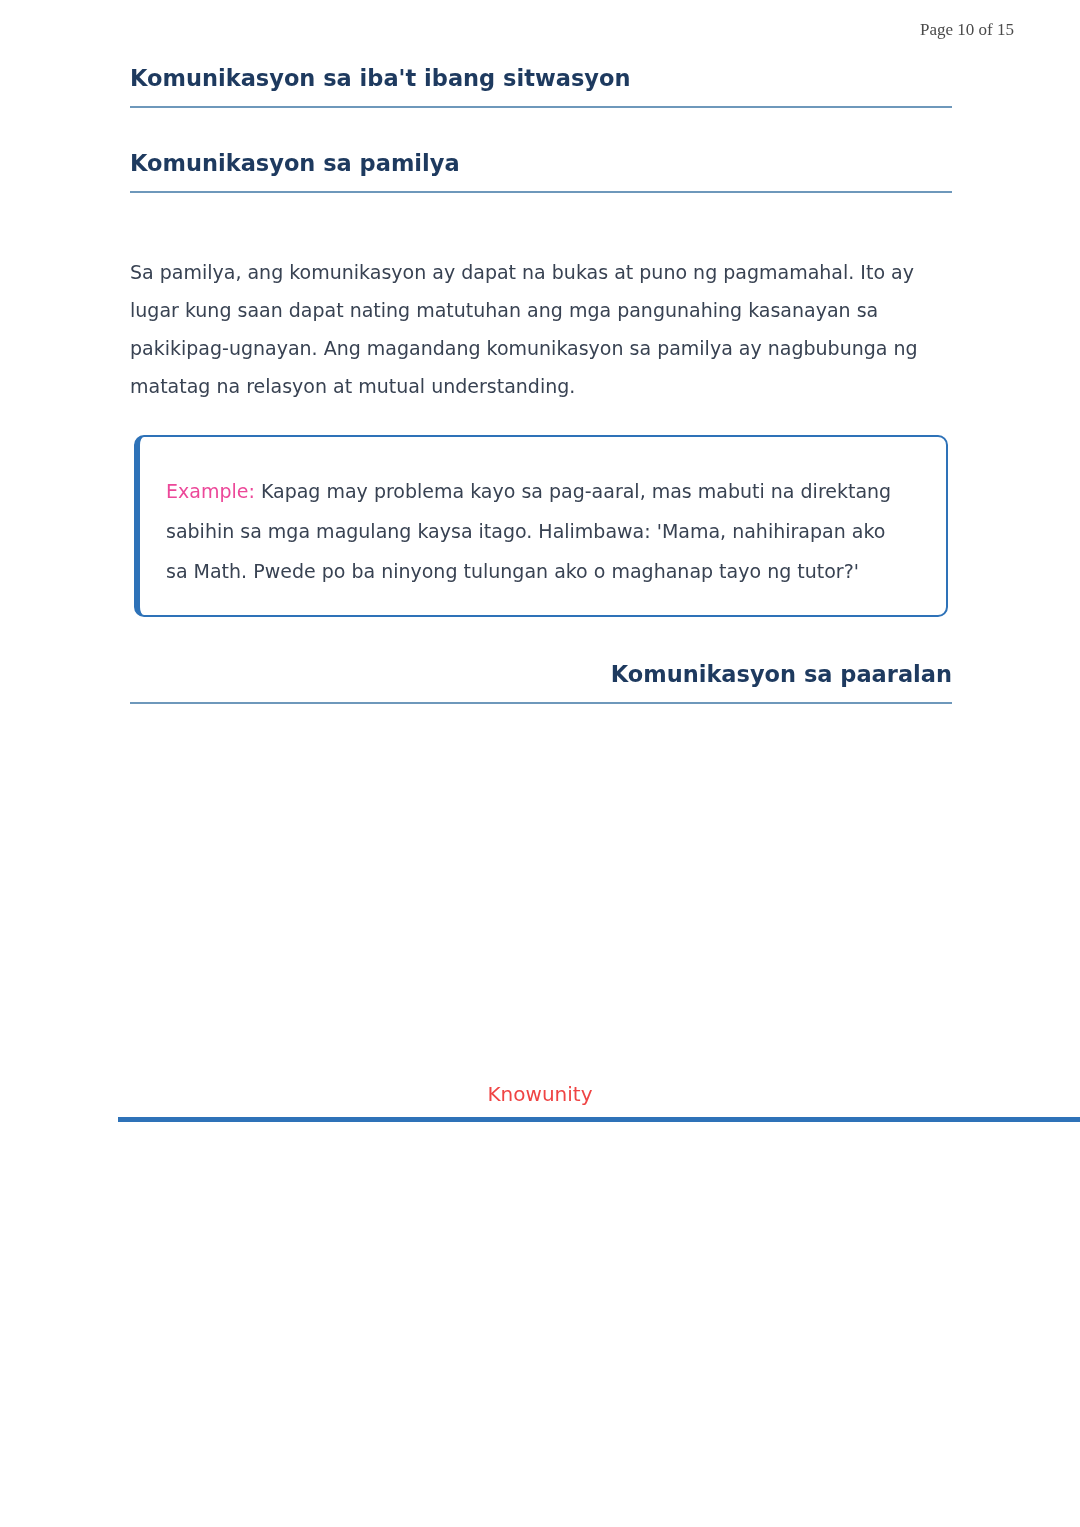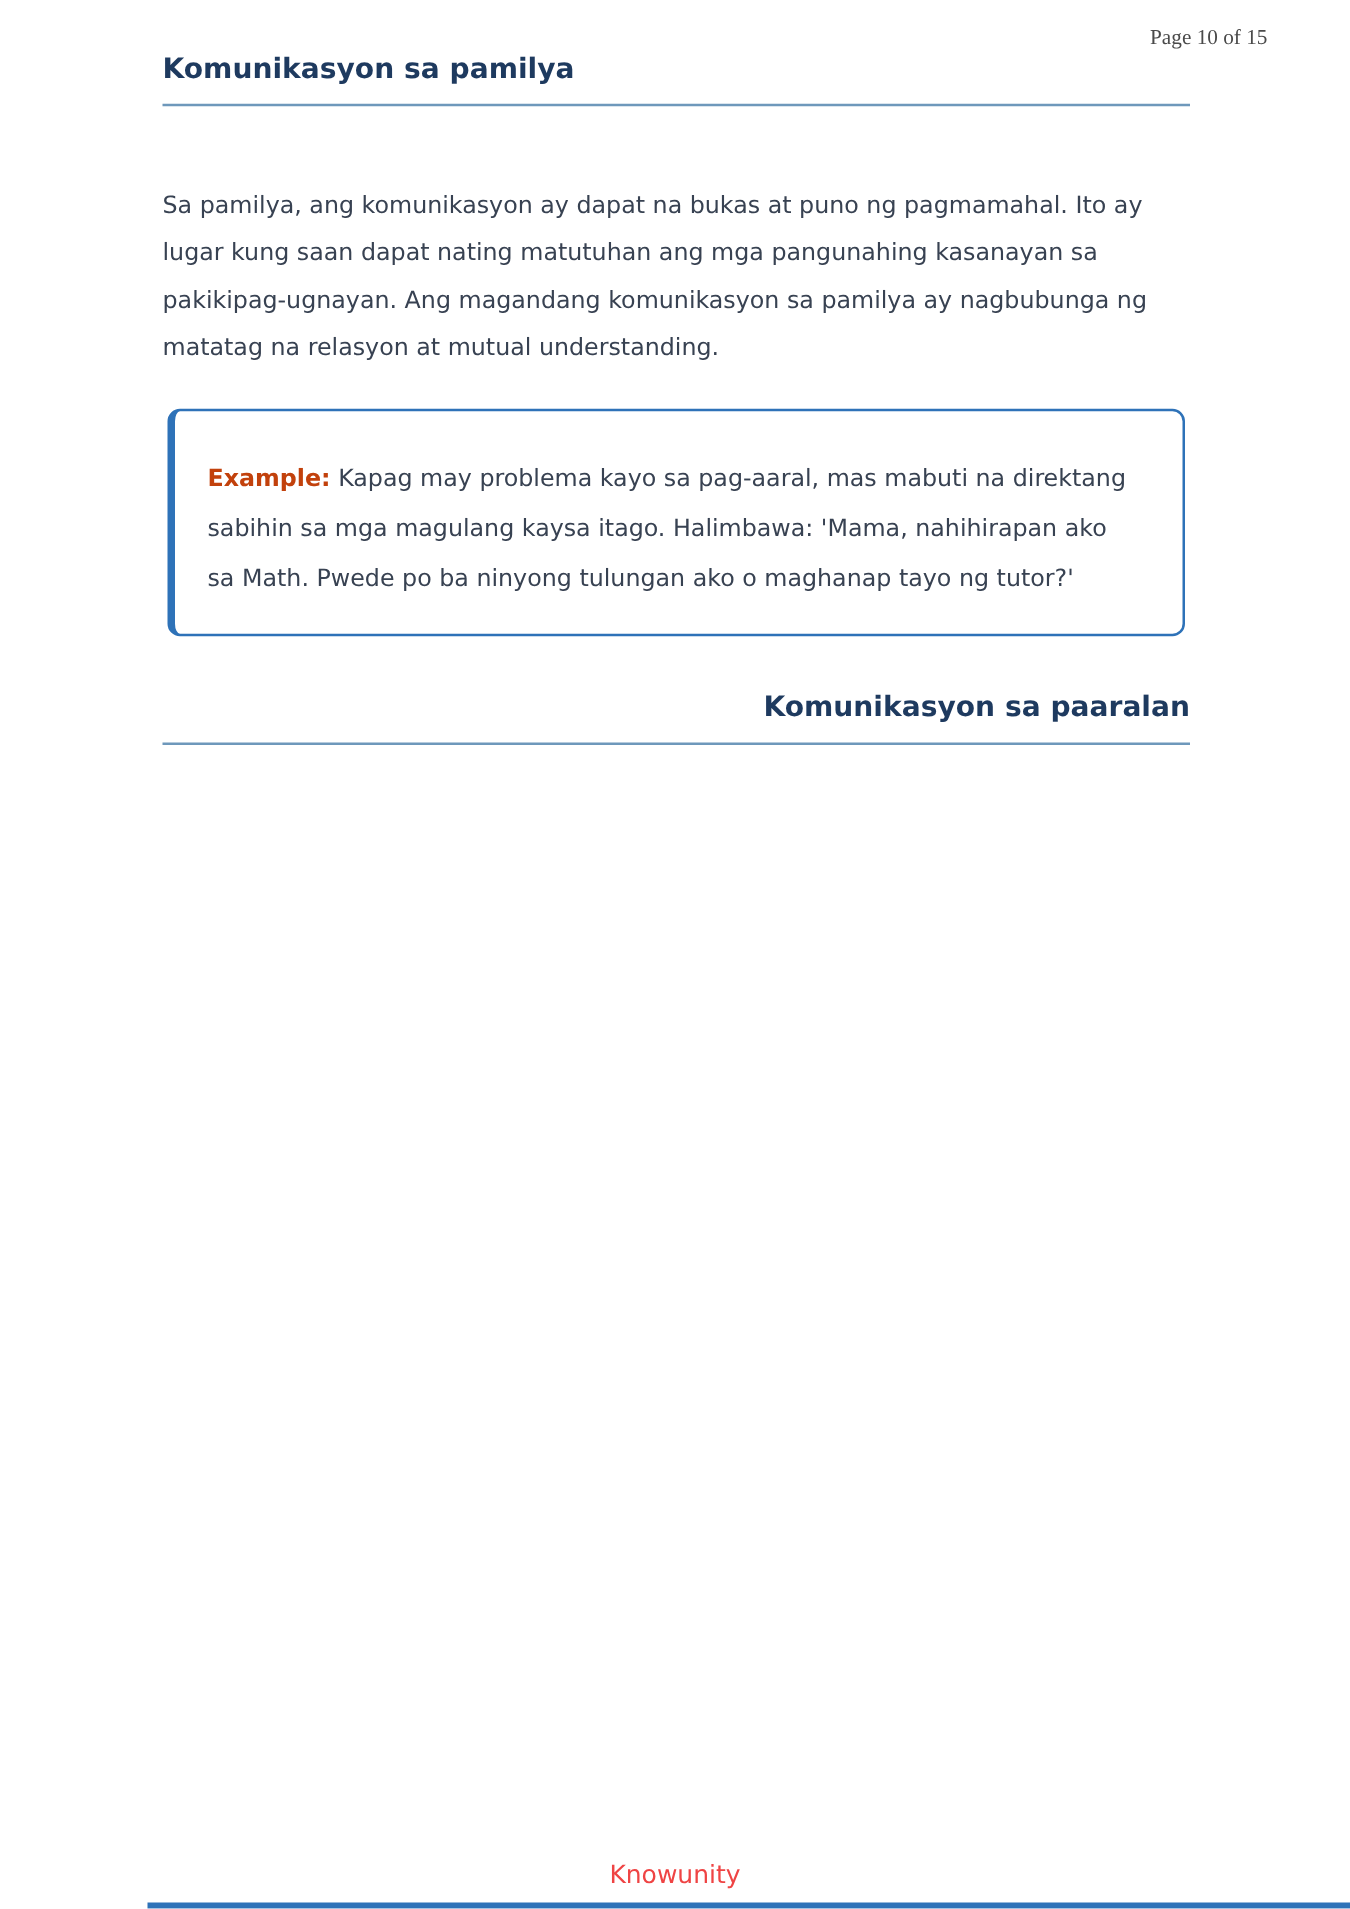--- a/index.html
+++ b/index.html
@@ -3,21 +3,21 @@
 <meta charset="utf-8">
 <style>
   html, body {
     margin: 0;
     padding: 0;
     background: #ffffff;
   }
   .page {
     position: relative;
     width: 1080px;
-    height: 1527px;
+    height: 1122px;
     background: #ffffff;
     overflow: hidden;
     font-family: "DejaVu Sans", sans-serif;
   }
   .page-indicator {
     position: absolute;
     top: 20px;
     right: 66px;
     font-family: "Liberation Serif", serif;
     font-size: 17px;
@@ -60,22 +60,22 @@
   }
   .example-box-1 { margin-top: 30px; }
   .example-box-2 { margin-top: 35px; }
   .example-text {
     margin: 0;
     font-size: 19px;
     line-height: 40px;
     color: #384252;
   }
   .example-label {
-    font-weight: bold;
-    color: #c2410c;
+    font-weight: normal;
+    color: #ec4899;
   }
   .footer-brand {
     position: absolute;
     bottom: 16px;
     left: 0;
     width: 100%;
     text-align: center;
     font-size: 20px;
     color: #ef4444;
   }
@@ -90,20 +90,21 @@
 </style>
 </head>
 <body>
 
 <div class="page">
 
   <div class="page-indicator">Page 10 of 15</div>
 
   <div class="content">
 
+    <h2 class="section-heading heading-first">Komunikasyon sa iba't ibang sitwasyon</h2>
 
 
     <h2 class="section-heading heading-2">Komunikasyon sa pamilya</h2>
 
     <p class="body-paragraph para-2">Sa pamilya, ang komunikasyon ay dapat na bukas at puno ng pagmamahal. Ito ay lugar kung saan dapat nating matutuhan ang mga pangunahing kasanayan sa pakikipag-ugnayan. Ang magandang komunikasyon sa pamilya ay nagbubunga ng matatag na relasyon at mutual understanding.</p>
 
     <div class="example-box example-box-1">
       <p class="example-text"><strong class="example-label">Example:</strong> <span>Kapag may problema kayo sa pag-aaral, mas mabuti na direktang sabihin sa mga magulang kaysa itago. Halimbawa: 'Mama, nahihirapan ako sa Math. Pwede po ba ninyong tulungan ako o maghanap tayo ng tutor?'</span></p>
     </div>
 

